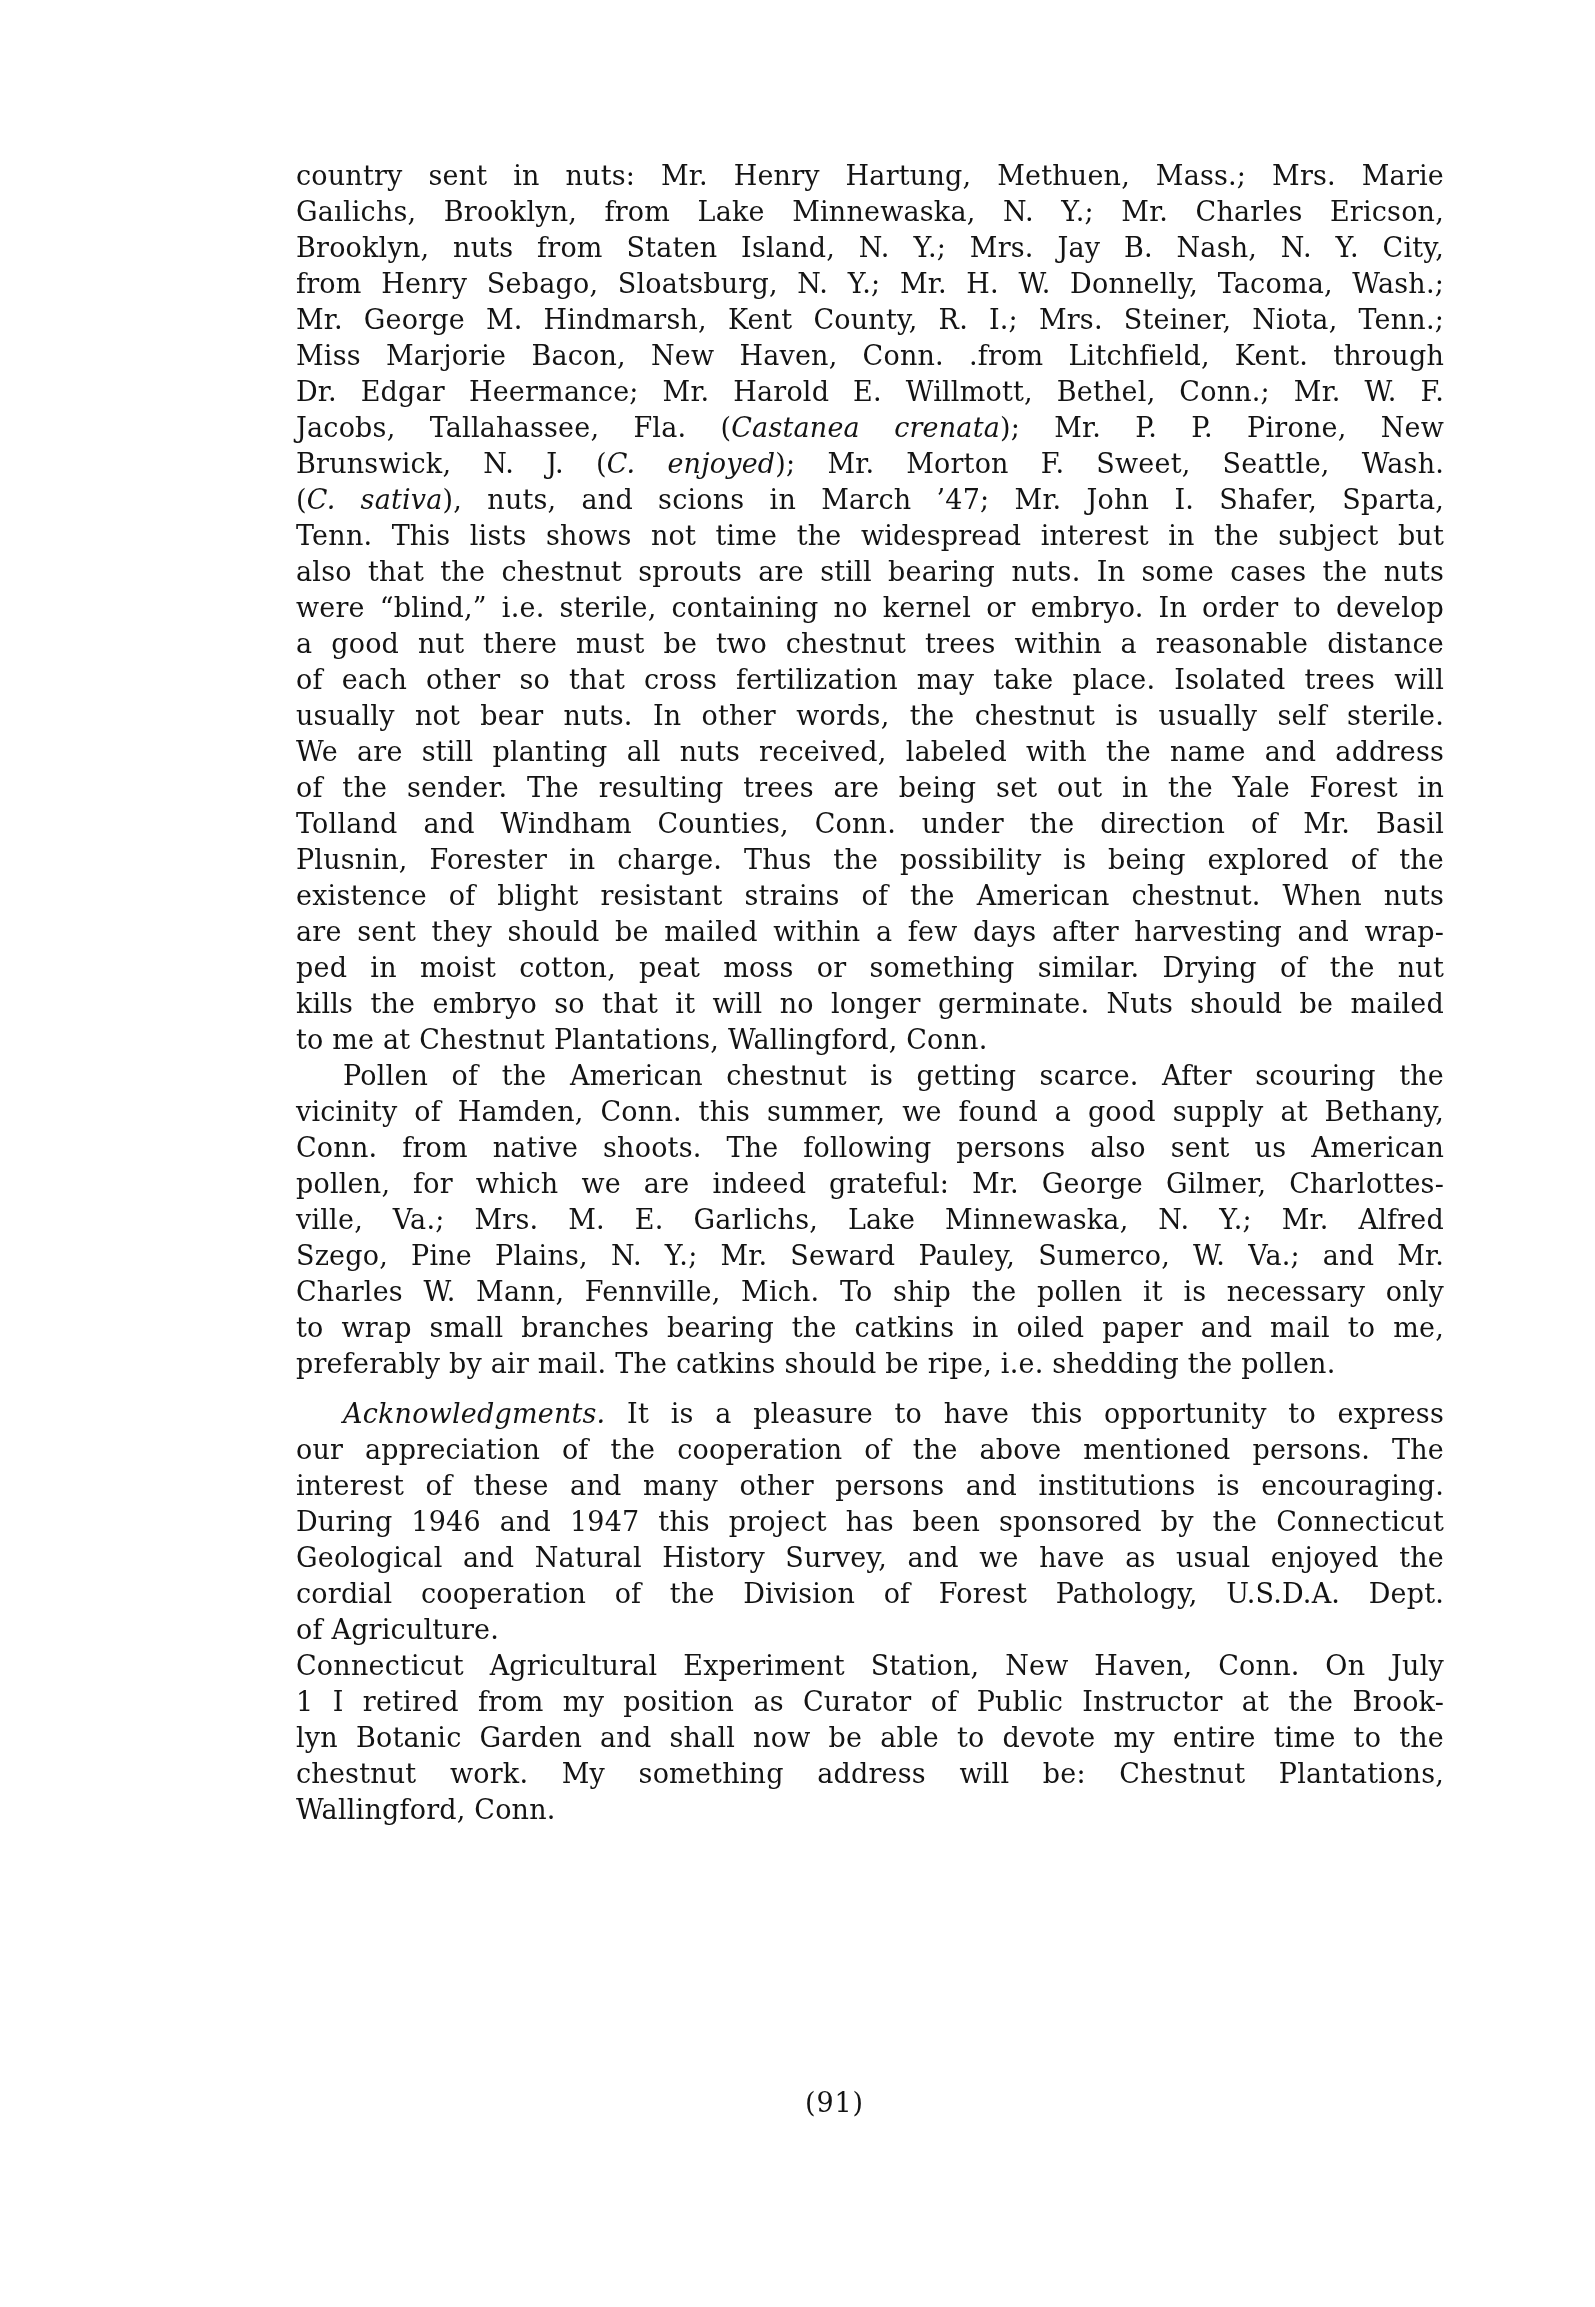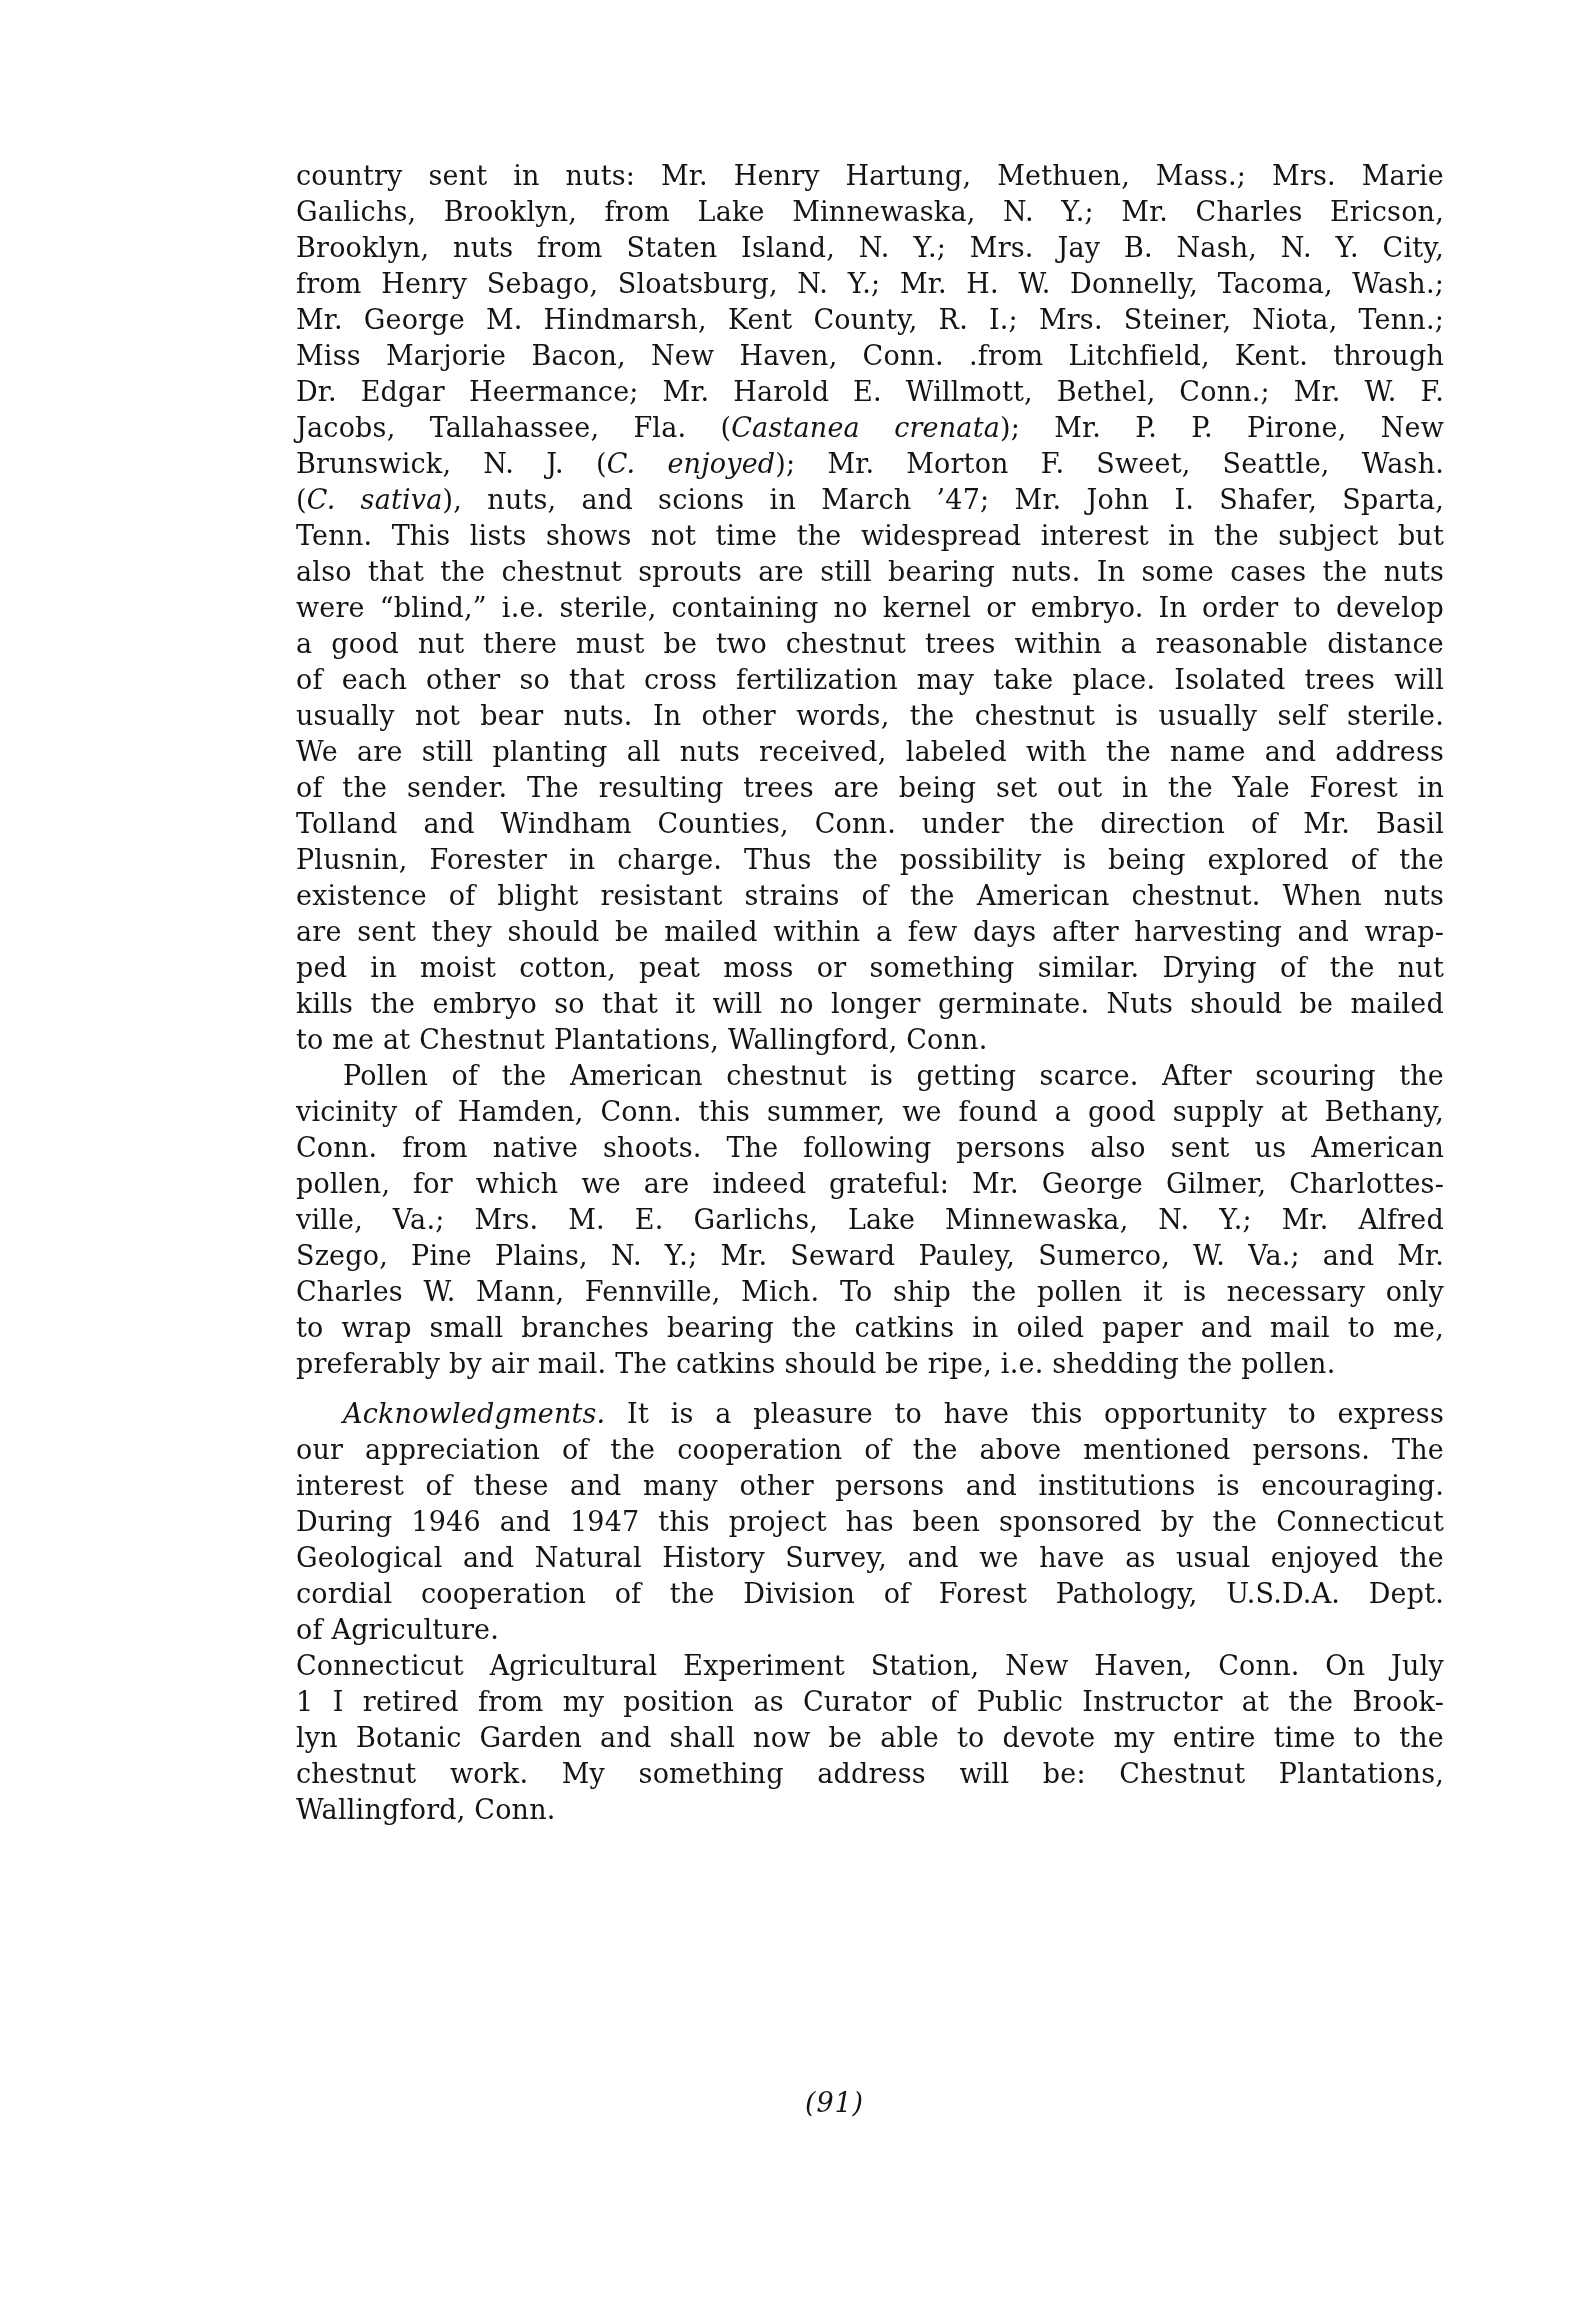--- a/index.html
+++ b/index.html
@@ -37,21 +37,20 @@
   .para.indent .line.first { text-indent: 47px; }
   em { font-style: italic; }
   .page-number {
     position: absolute;
     left: 288px;
     top: 2085px;
     width: 1093px;
     text-align: center;
     line-height: 36px;
     letter-spacing: 0.9px;
-    font-style: italic;
   }
 </style>
 </head>
 <body>
 
 <div class="page">
   <div class="text-block">
       <div class="para">
         <div class="line first">country sent in nuts:  Mr. Henry Hartung, Methuen, Mass.; Mrs. Marie</div>
         <div class="line">Gaılichs, Brooklyn, from Lake Minnewaska, N. Y.; Mr. Charles Ericson,</div>

